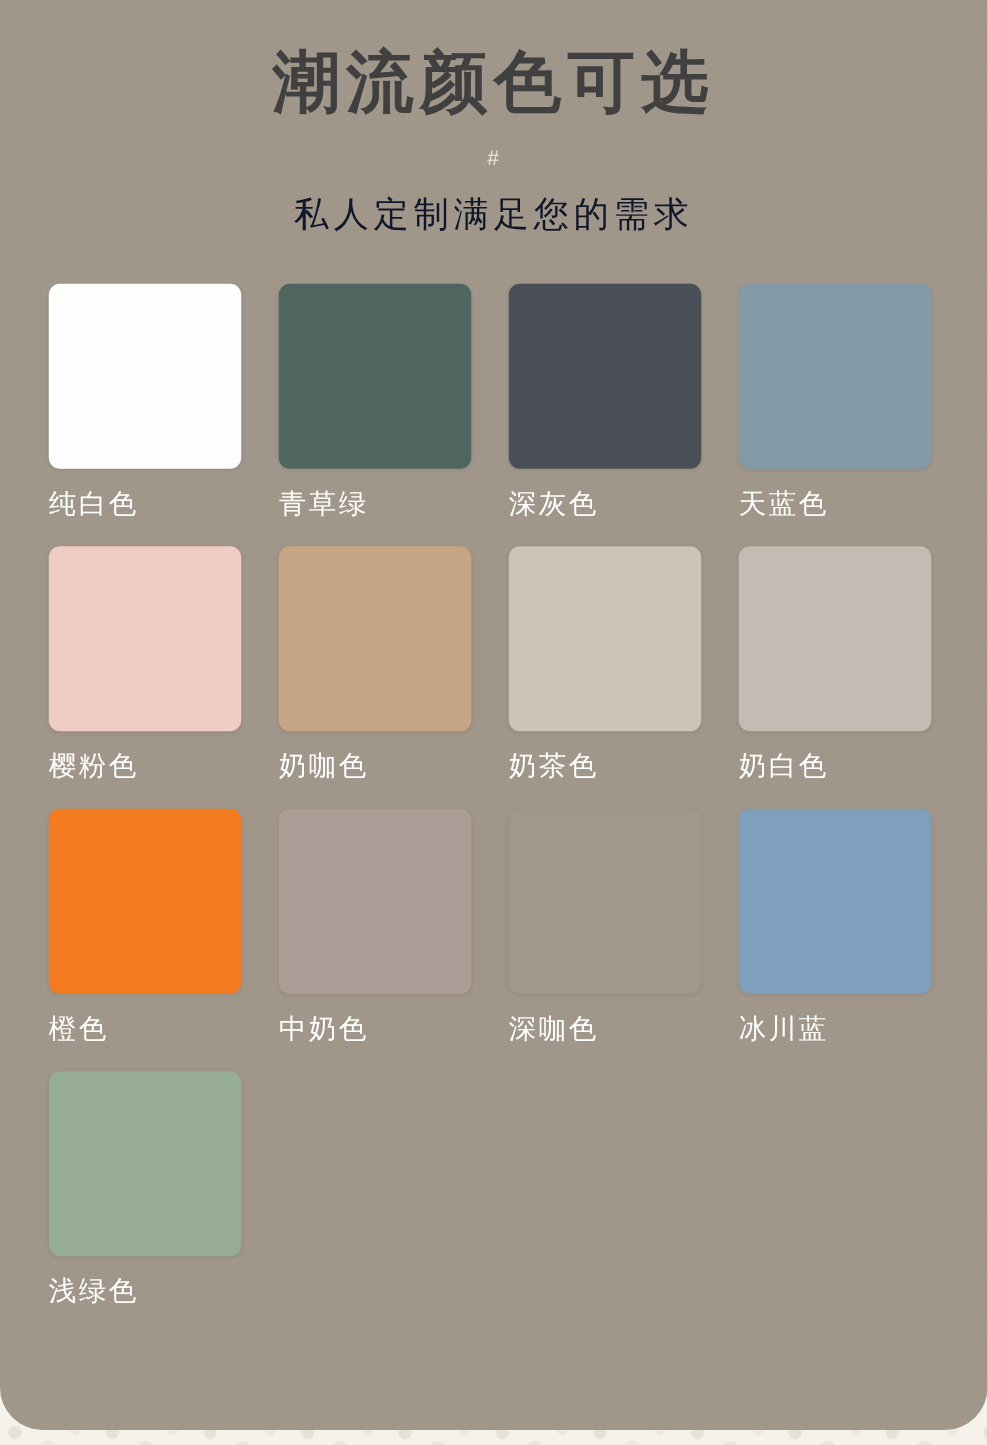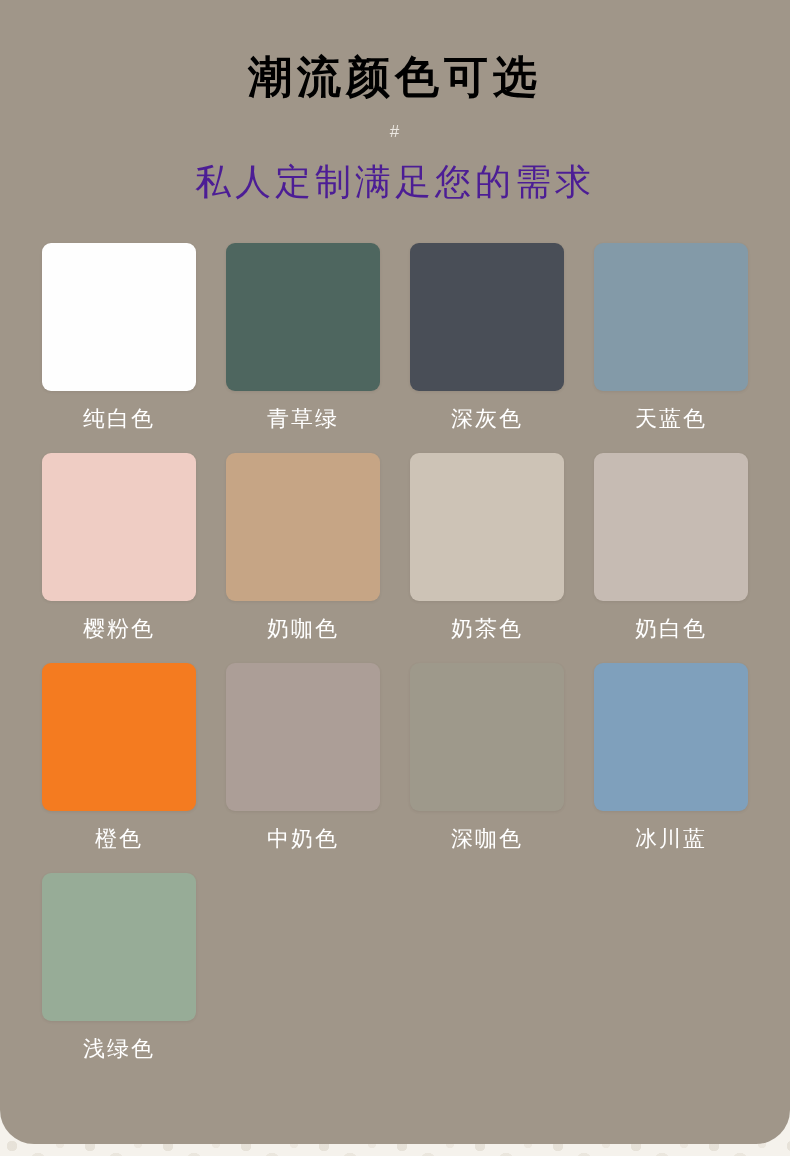--- a/index.html
+++ b/index.html
@@ -38,59 +38,58 @@
     overflow: hidden;
     box-sizing: border-box;
   }
 
   .headline-block {
     padding-top: 38px;
     text-align: center;
   }
 
   .headline {
-    font-size: 44px;
+    font-size: 54px;
     line-height: 1.05;
     font-weight: 700;
-    color: #000000;
+    color: #404040;
     letter-spacing: 5px;
-    margin: 16px;
+    margin: 0;
     font-family: "DejaVu Sans", "Liberation Sans", sans-serif;
   }
 
   .hash-mark {
     font-size: 17px;
     color: #ece8e2;
     margin: 22px 0 0 0;
     letter-spacing: 1px;
     font-weight: 400;
   }
 
   .subhead {
-    font-size: 36px;
-    color: #4c1d95;
+    font-size: 28px;
+    color: #0f172a;
     margin: 16px 0 0 0;
     letter-spacing: 4px;
     font-weight: 400;
     font-family: "DejaVu Sans", "Liberation Sans", sans-serif;
   }
 
   .swatch-grid {
     margin: 36px auto 0 auto;
     width: 712px;
     display: grid;
     grid-template-columns: repeat(4, 1fr);
     column-gap: 24px;
     row-gap: 6px;
   }
 
   .swatch-cell {
     display: flex;
     flex-direction: column;
-    align-items: center;
   }
 
   .swatch-chip {
     width: 154px;
     height: 148px;
     border-radius: 9px;
     box-shadow: 0 1px 3px rgba(60,50,40,0.10);
   }
 
   .swatch-label {

